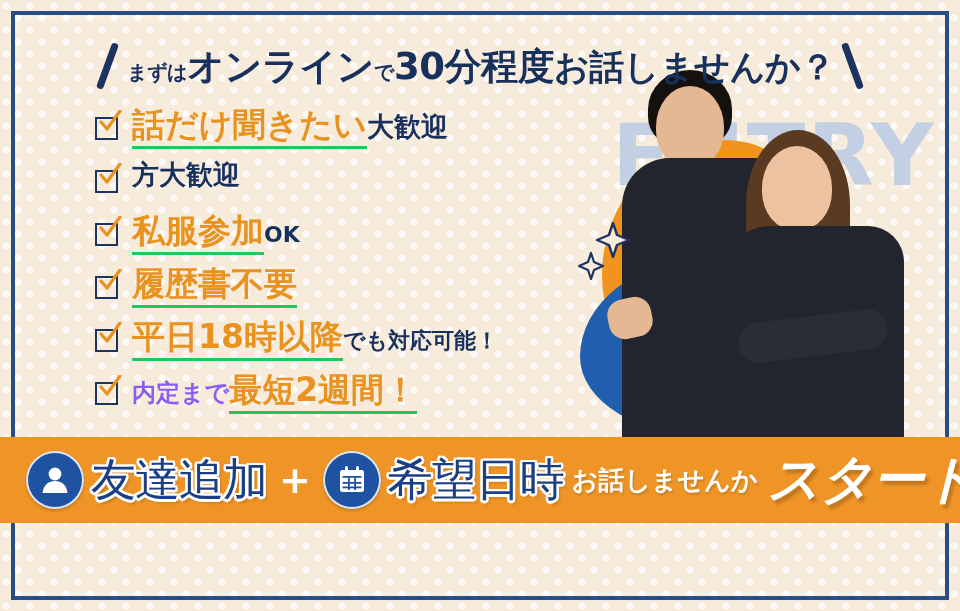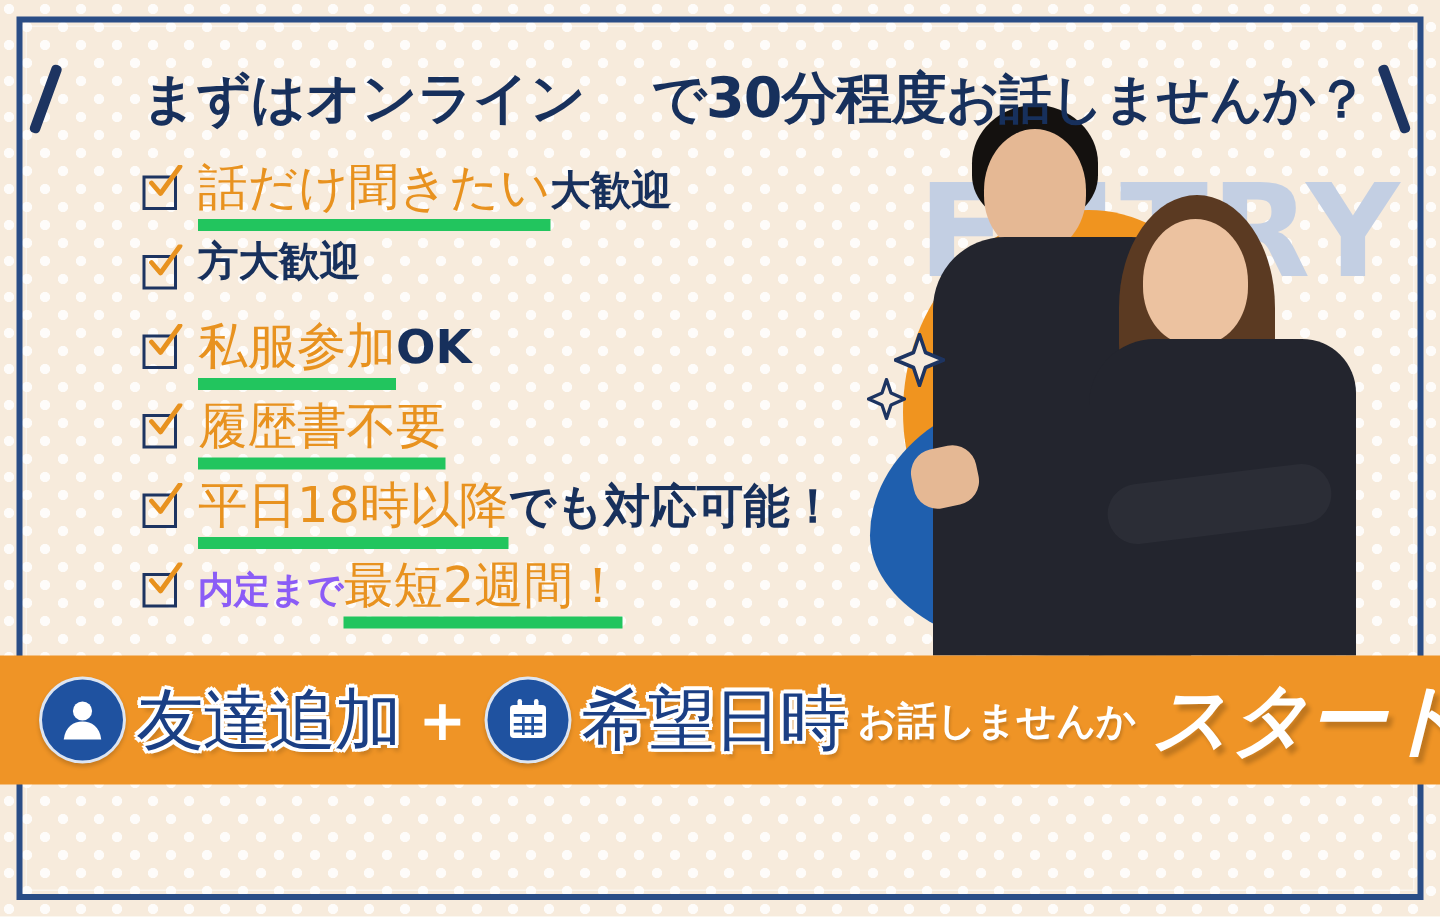--- a/index.html
+++ b/index.html
@@ -77,21 +77,21 @@
   .slash-right { transform: rotate(-20deg); margin-left: 14px; }
 
   .headline {
     font-size: 35px;
     font-weight: 700;
     color: #17305c;
     letter-spacing: -0.5px;
     white-space: nowrap;
     line-height: 1;
   }
-  .headline .hl-sm { font-size: 36px; margin-left: 44px; }
+  .headline .hl-sm { font-size: 20px; }
   .headline .hl-lg { font-size: 37px; }
 
   
   .checklist {
     position: absolute;
     left: 95px;
     top: 108px;
     width: 580px;
     z-index: 5;
   }
@@ -125,39 +125,39 @@
     height: 24px;
   }
   .item-text {
     white-space: nowrap;
     line-height: 1;
     display: flex;
     align-items: baseline;
   }
   .hi {
     font-size: 33px;
-    font-weight: 400;
+    font-weight: 700;
     color: #e8921f;
-    border-bottom: 8px solid #22c55e;
+    border-bottom: 3px solid #22c55e;
     padding-bottom: 3px;
     line-height: 1.05;
   }
   .sfx {
     font-size: 27px;
     font-weight: 700;
     color: #17305c;
     padding-bottom: 3px;
   }
   .pfx {
     font-size: 24px;
     font-weight: 700;
     color: #8b5cf6;
     padding-bottom: 3px;
   }
-  .sfx-big { font-size: 31px; }
+  .sfx-big { font-size: 22px; }
 
   
   .art {
     position: absolute;
     right: 18px;
     top: 22px;
     width: 400px;
     height: 415px;
     z-index: 3;
     overflow: hidden;

